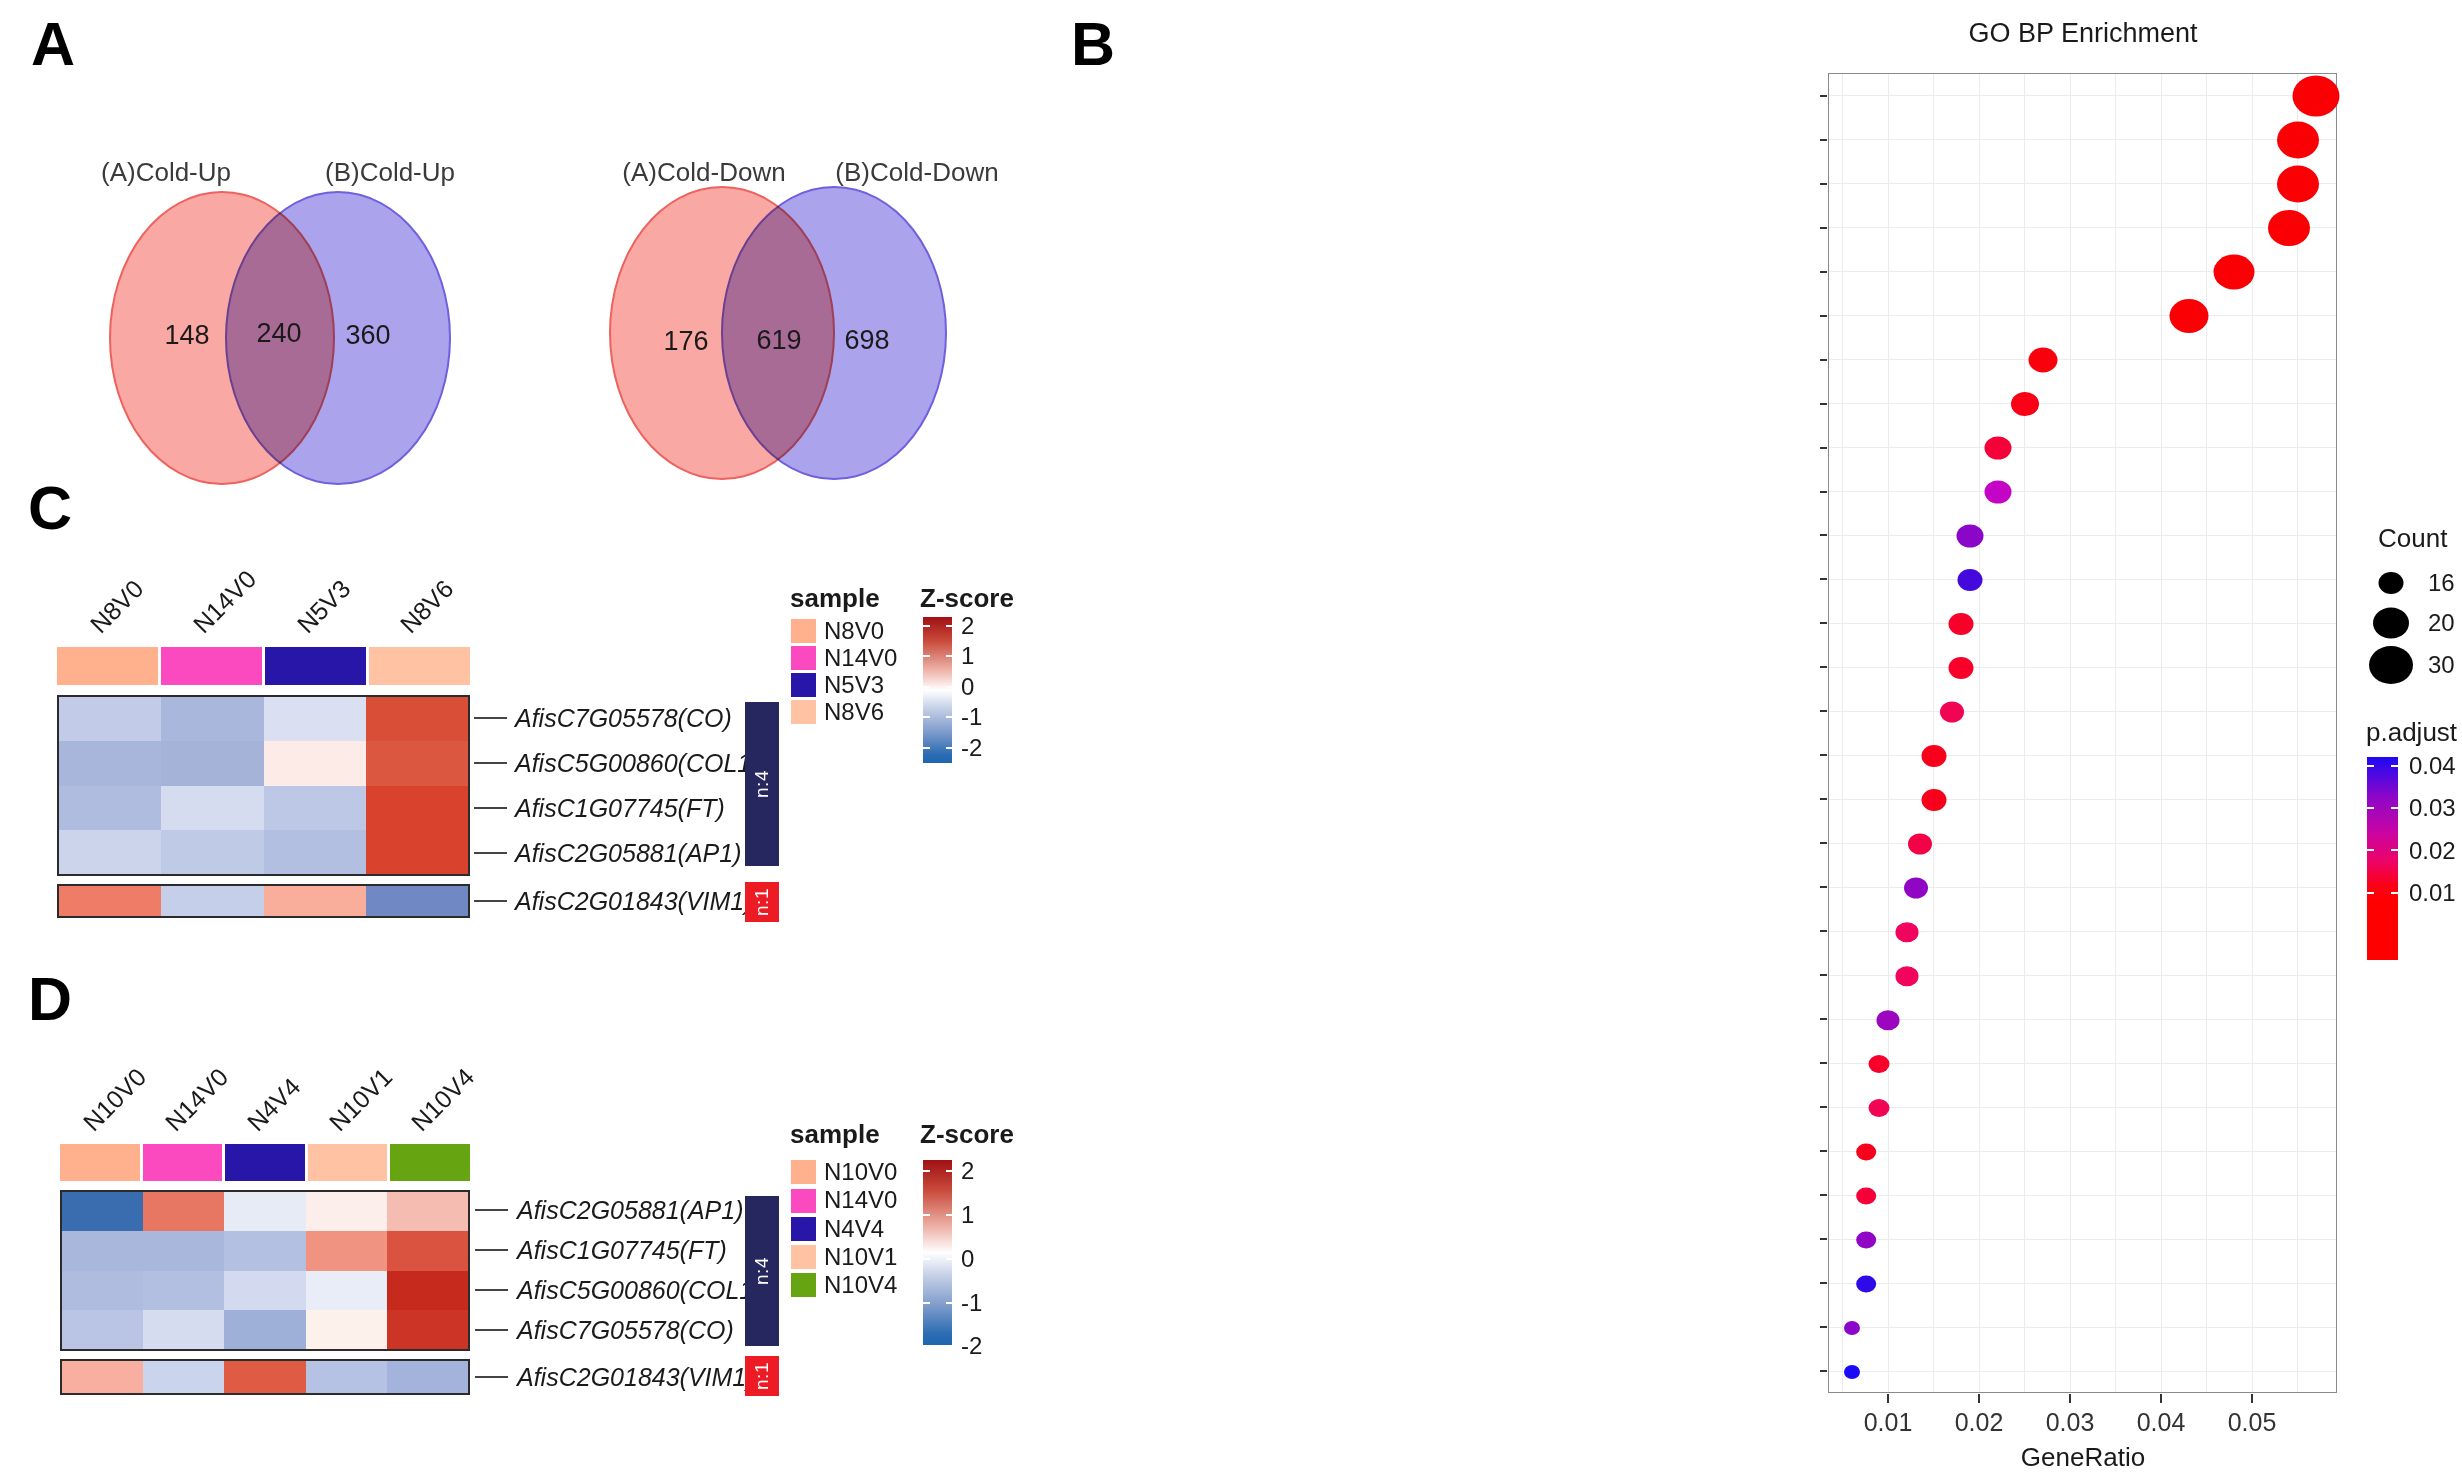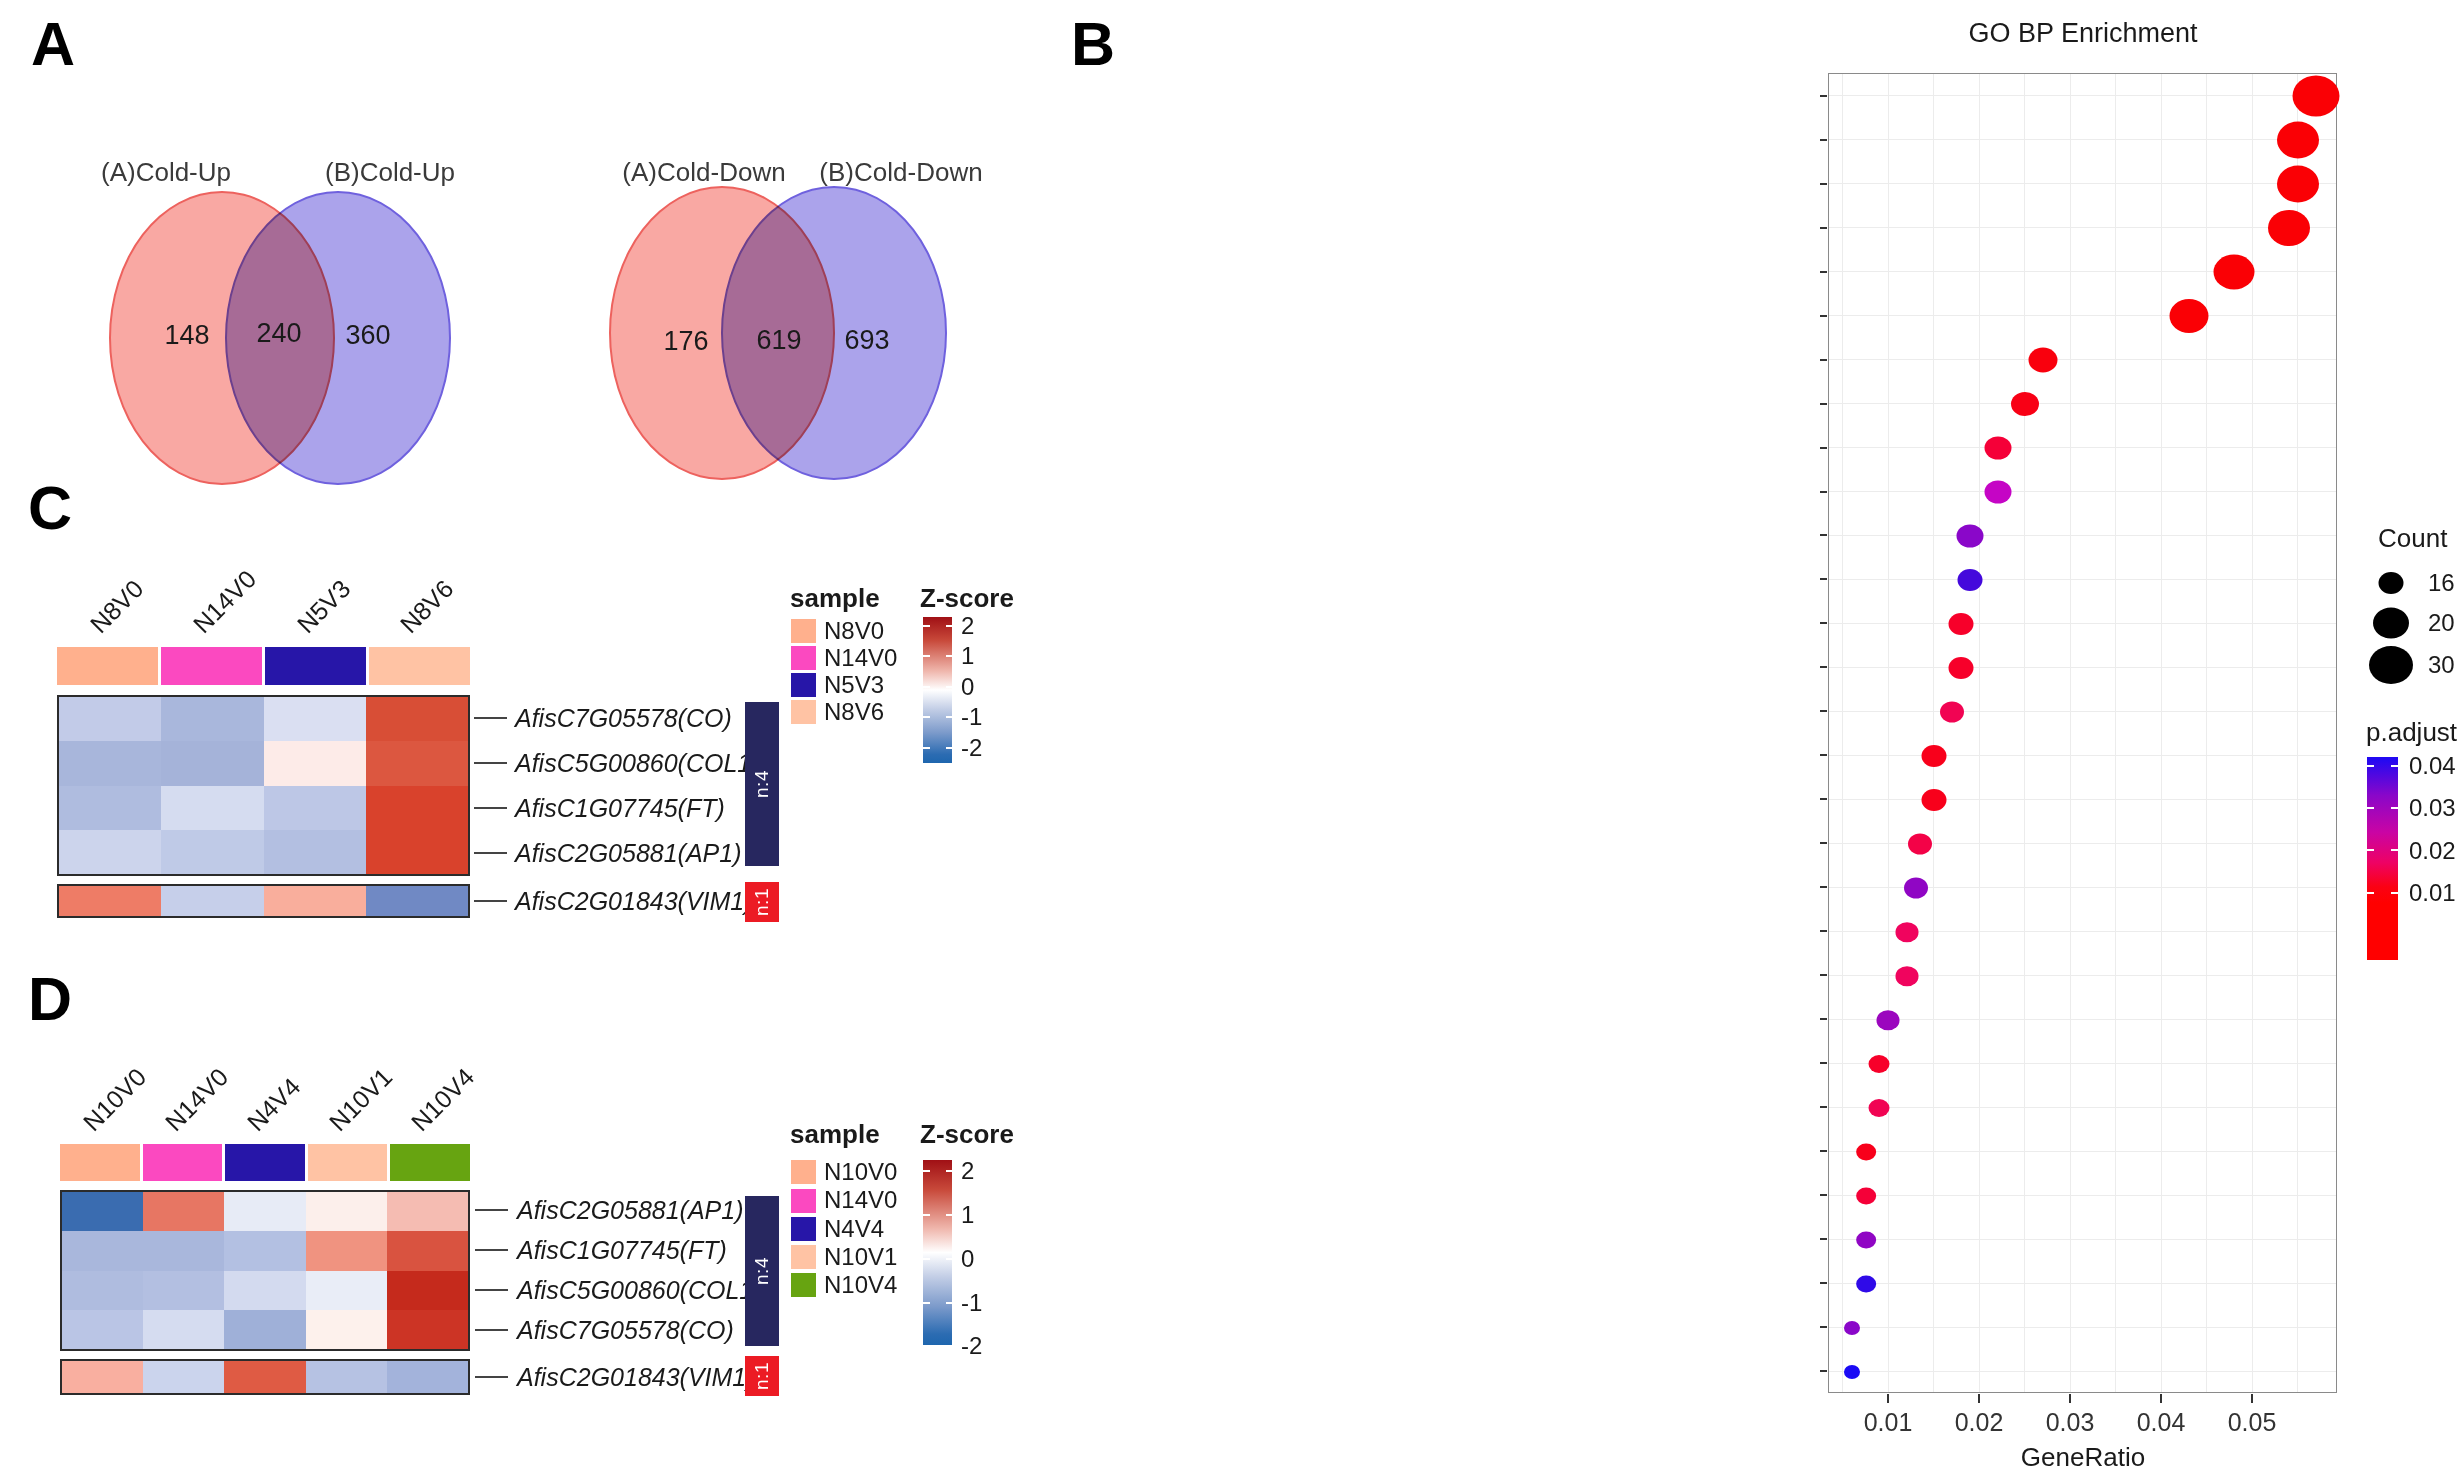--- a/index.html
+++ b/index.html
@@ -56,26 +56,26 @@
         <div class="venn-label" style="left: 64px; top: 5.7px;">(A)Cold-Up</div>
         <div class="venn-label" style="left: 288px; top: 5.7px;">(B)Cold-Up</div>
         <div class="venn-ellipse" style="left: 7.3px; top: 40px; width: 226px; height: 294px; background: rgb(249, 168, 163); border: 2.3px solid rgb(237, 98, 94);"></div>
         <div class="venn-ellipse" style="left: 123px; top: 40px; width: 226px; height: 294px; background: rgb(171, 163, 235); border: 2.3px solid rgb(111, 97, 222);"></div>
         <div class="venn-num" style="left: 85px; top: 184px;">148</div>
         <div class="venn-num" style="left: 177px; top: 182px;">240</div>
         <div class="venn-num" style="left: 266px; top: 184px;">360</div>
       </div>
       <div class="venn-group" style="left: 599px; top: 151px; width: 486px; height: 339px;">
         <div class="venn-label" style="left: 105px; top: 5.7px;">(A)Cold-Down</div>
-        <div class="venn-label" style="left: 302px; top: 5.7px;">(B)Cold-Down</div>
+        <div class="venn-label" style="left: 318px; top: 5.7px;">(B)Cold-Down</div>
         <div class="venn-ellipse" style="left: 9.6px; top: 35px; width: 226px; height: 294px; background: rgb(249, 168, 163); border: 2.3px solid rgb(237, 98, 94);"></div>
         <div class="venn-ellipse" style="left: 122px; top: 35px; width: 226px; height: 294px; background: rgb(171, 163, 235); border: 2.3px solid rgb(111, 97, 222);"></div>
         <div class="venn-num" style="left: 87px; top: 190px;">176</div>
         <div class="venn-num" style="left: 180px; top: 189px;">619</div>
-        <div class="venn-num" style="left: 268px; top: 189px;">693</div>
+        <div class="venn-num" style="left: 268px; top: 189px;">698</div>
       </div>
     </div>
 
   <div class="b-title" style="left:2083px;top:18px;">GO BP Enrichment</div>
   <div class="b-plot" id="bplot">
       <div class="gl-h" style="top: 21.4px;"></div>
       <div class="gl-h" style="top: 65px;"></div>
       <div class="gl-h" style="top: 109px;"></div>
       <div class="gl-h" style="top: 153px;"></div>
       <div class="gl-h" style="top: 197px;"></div>

